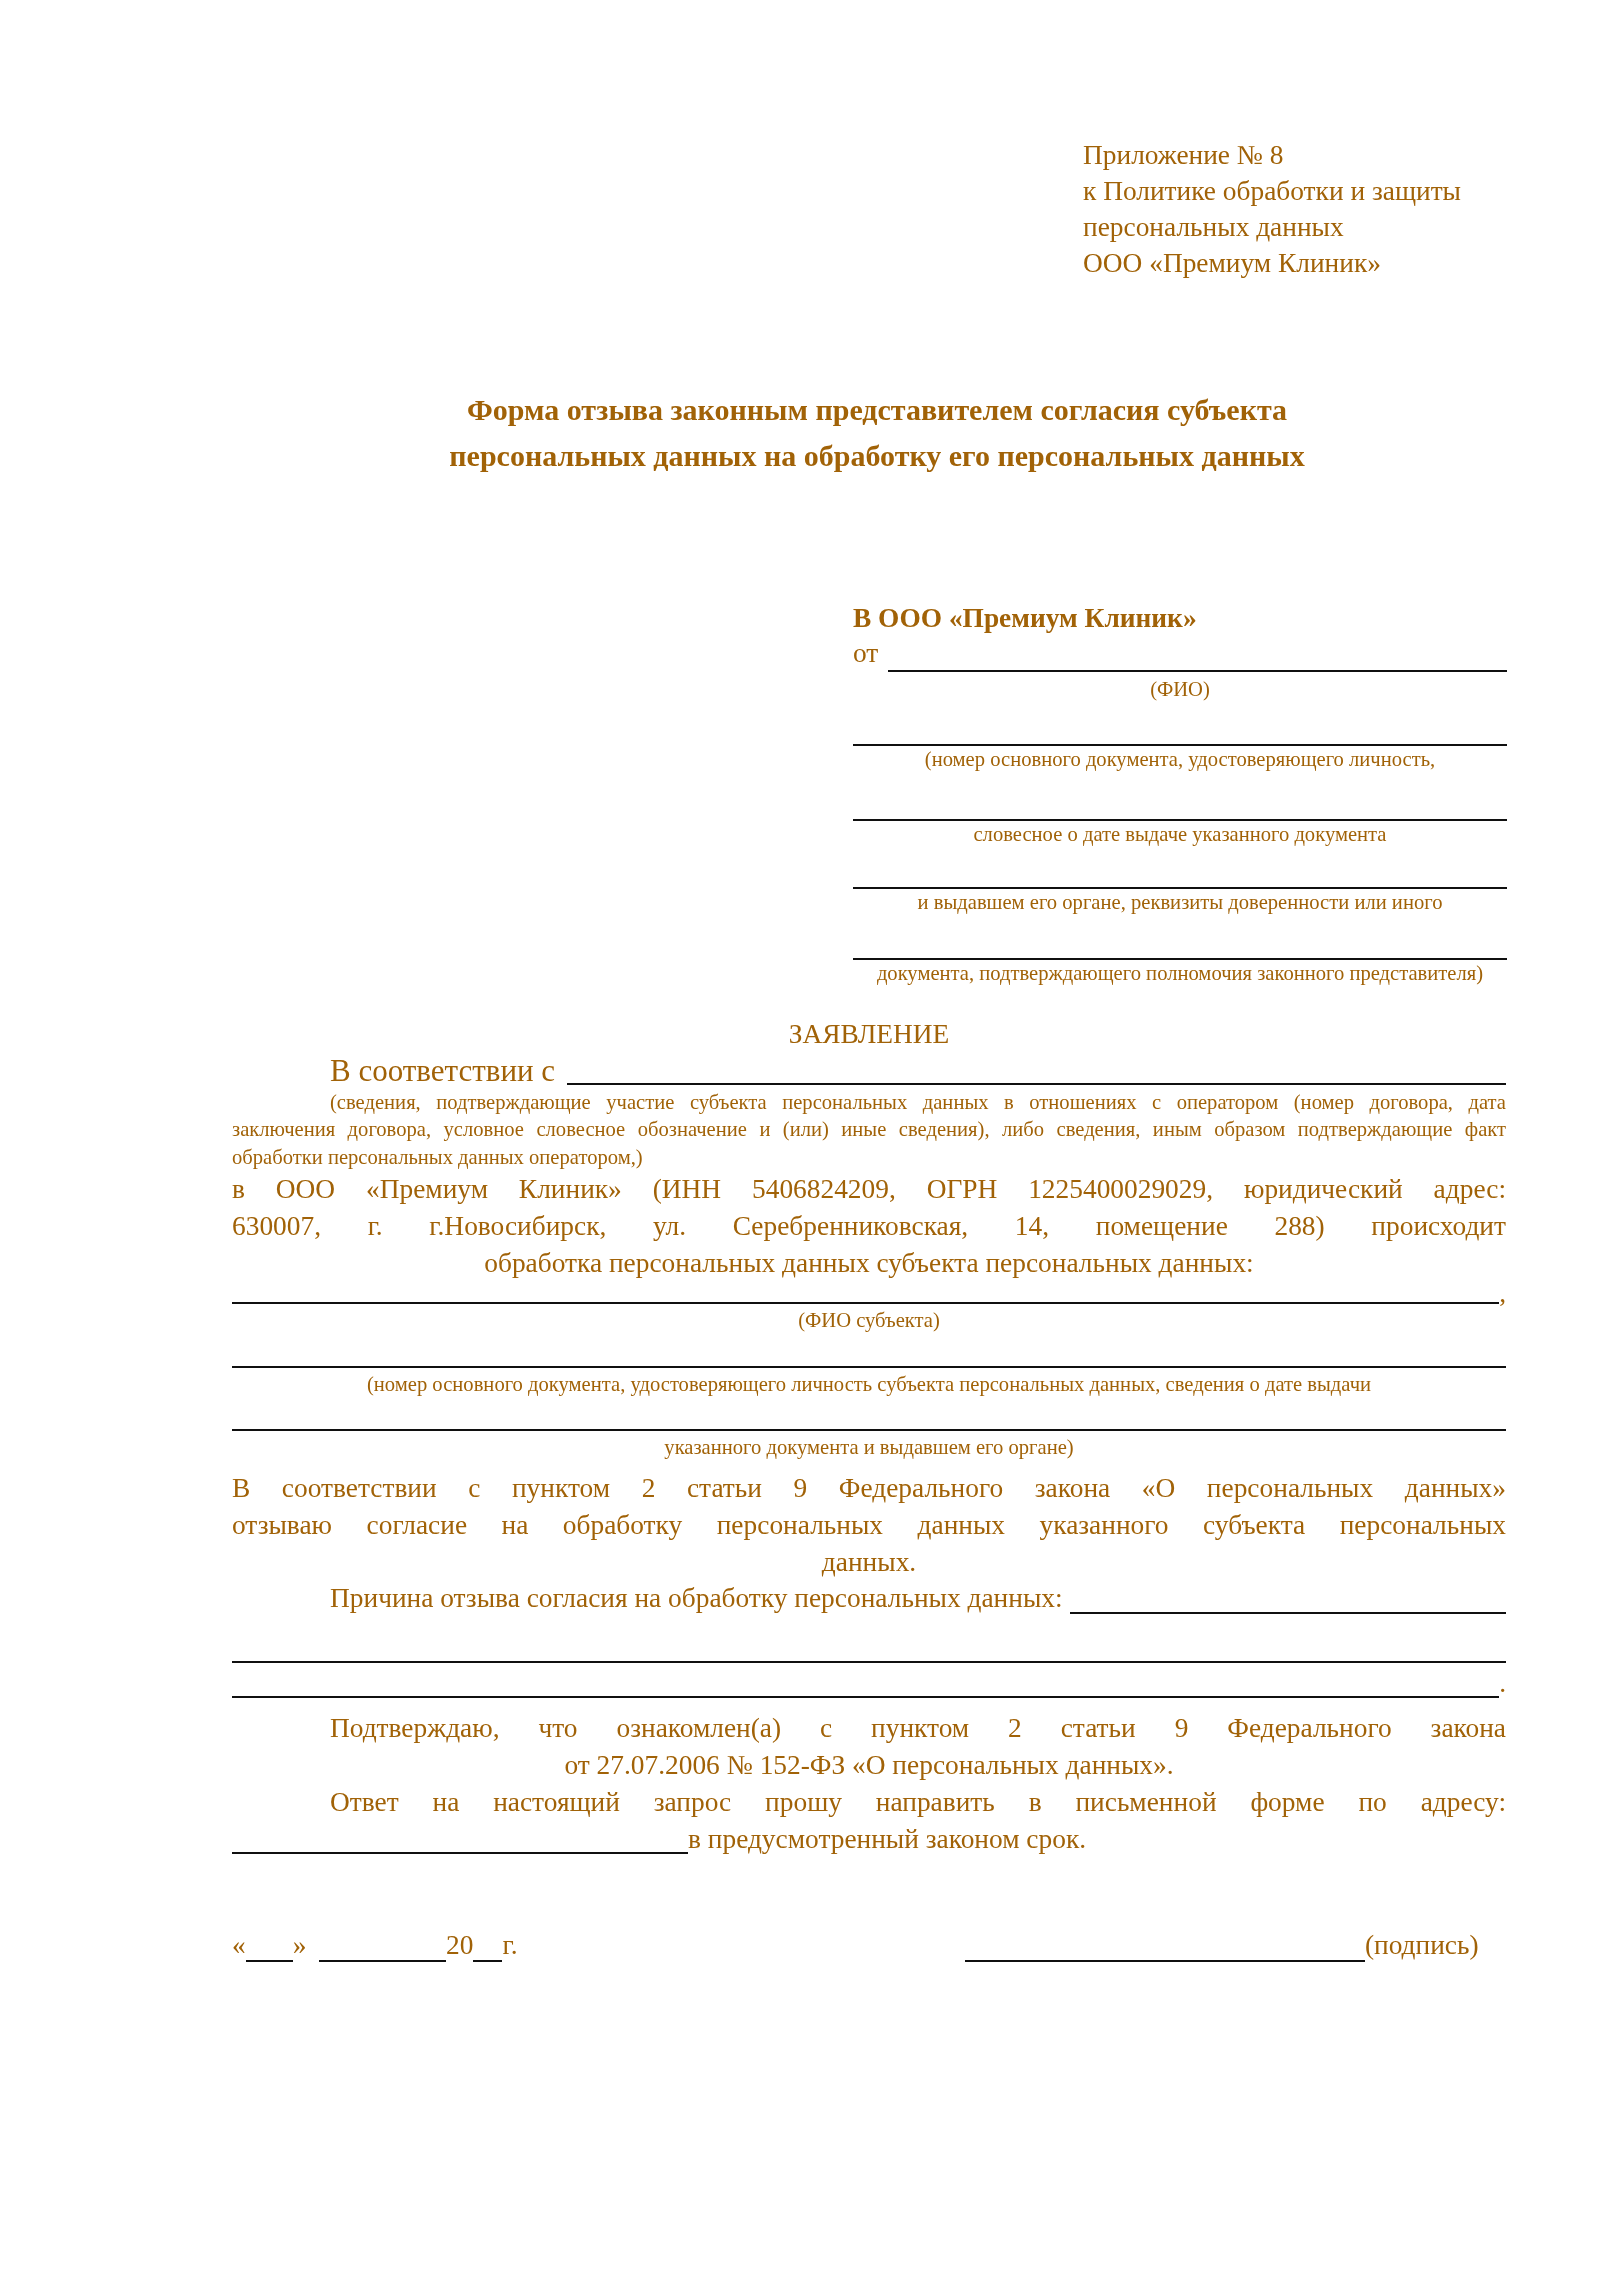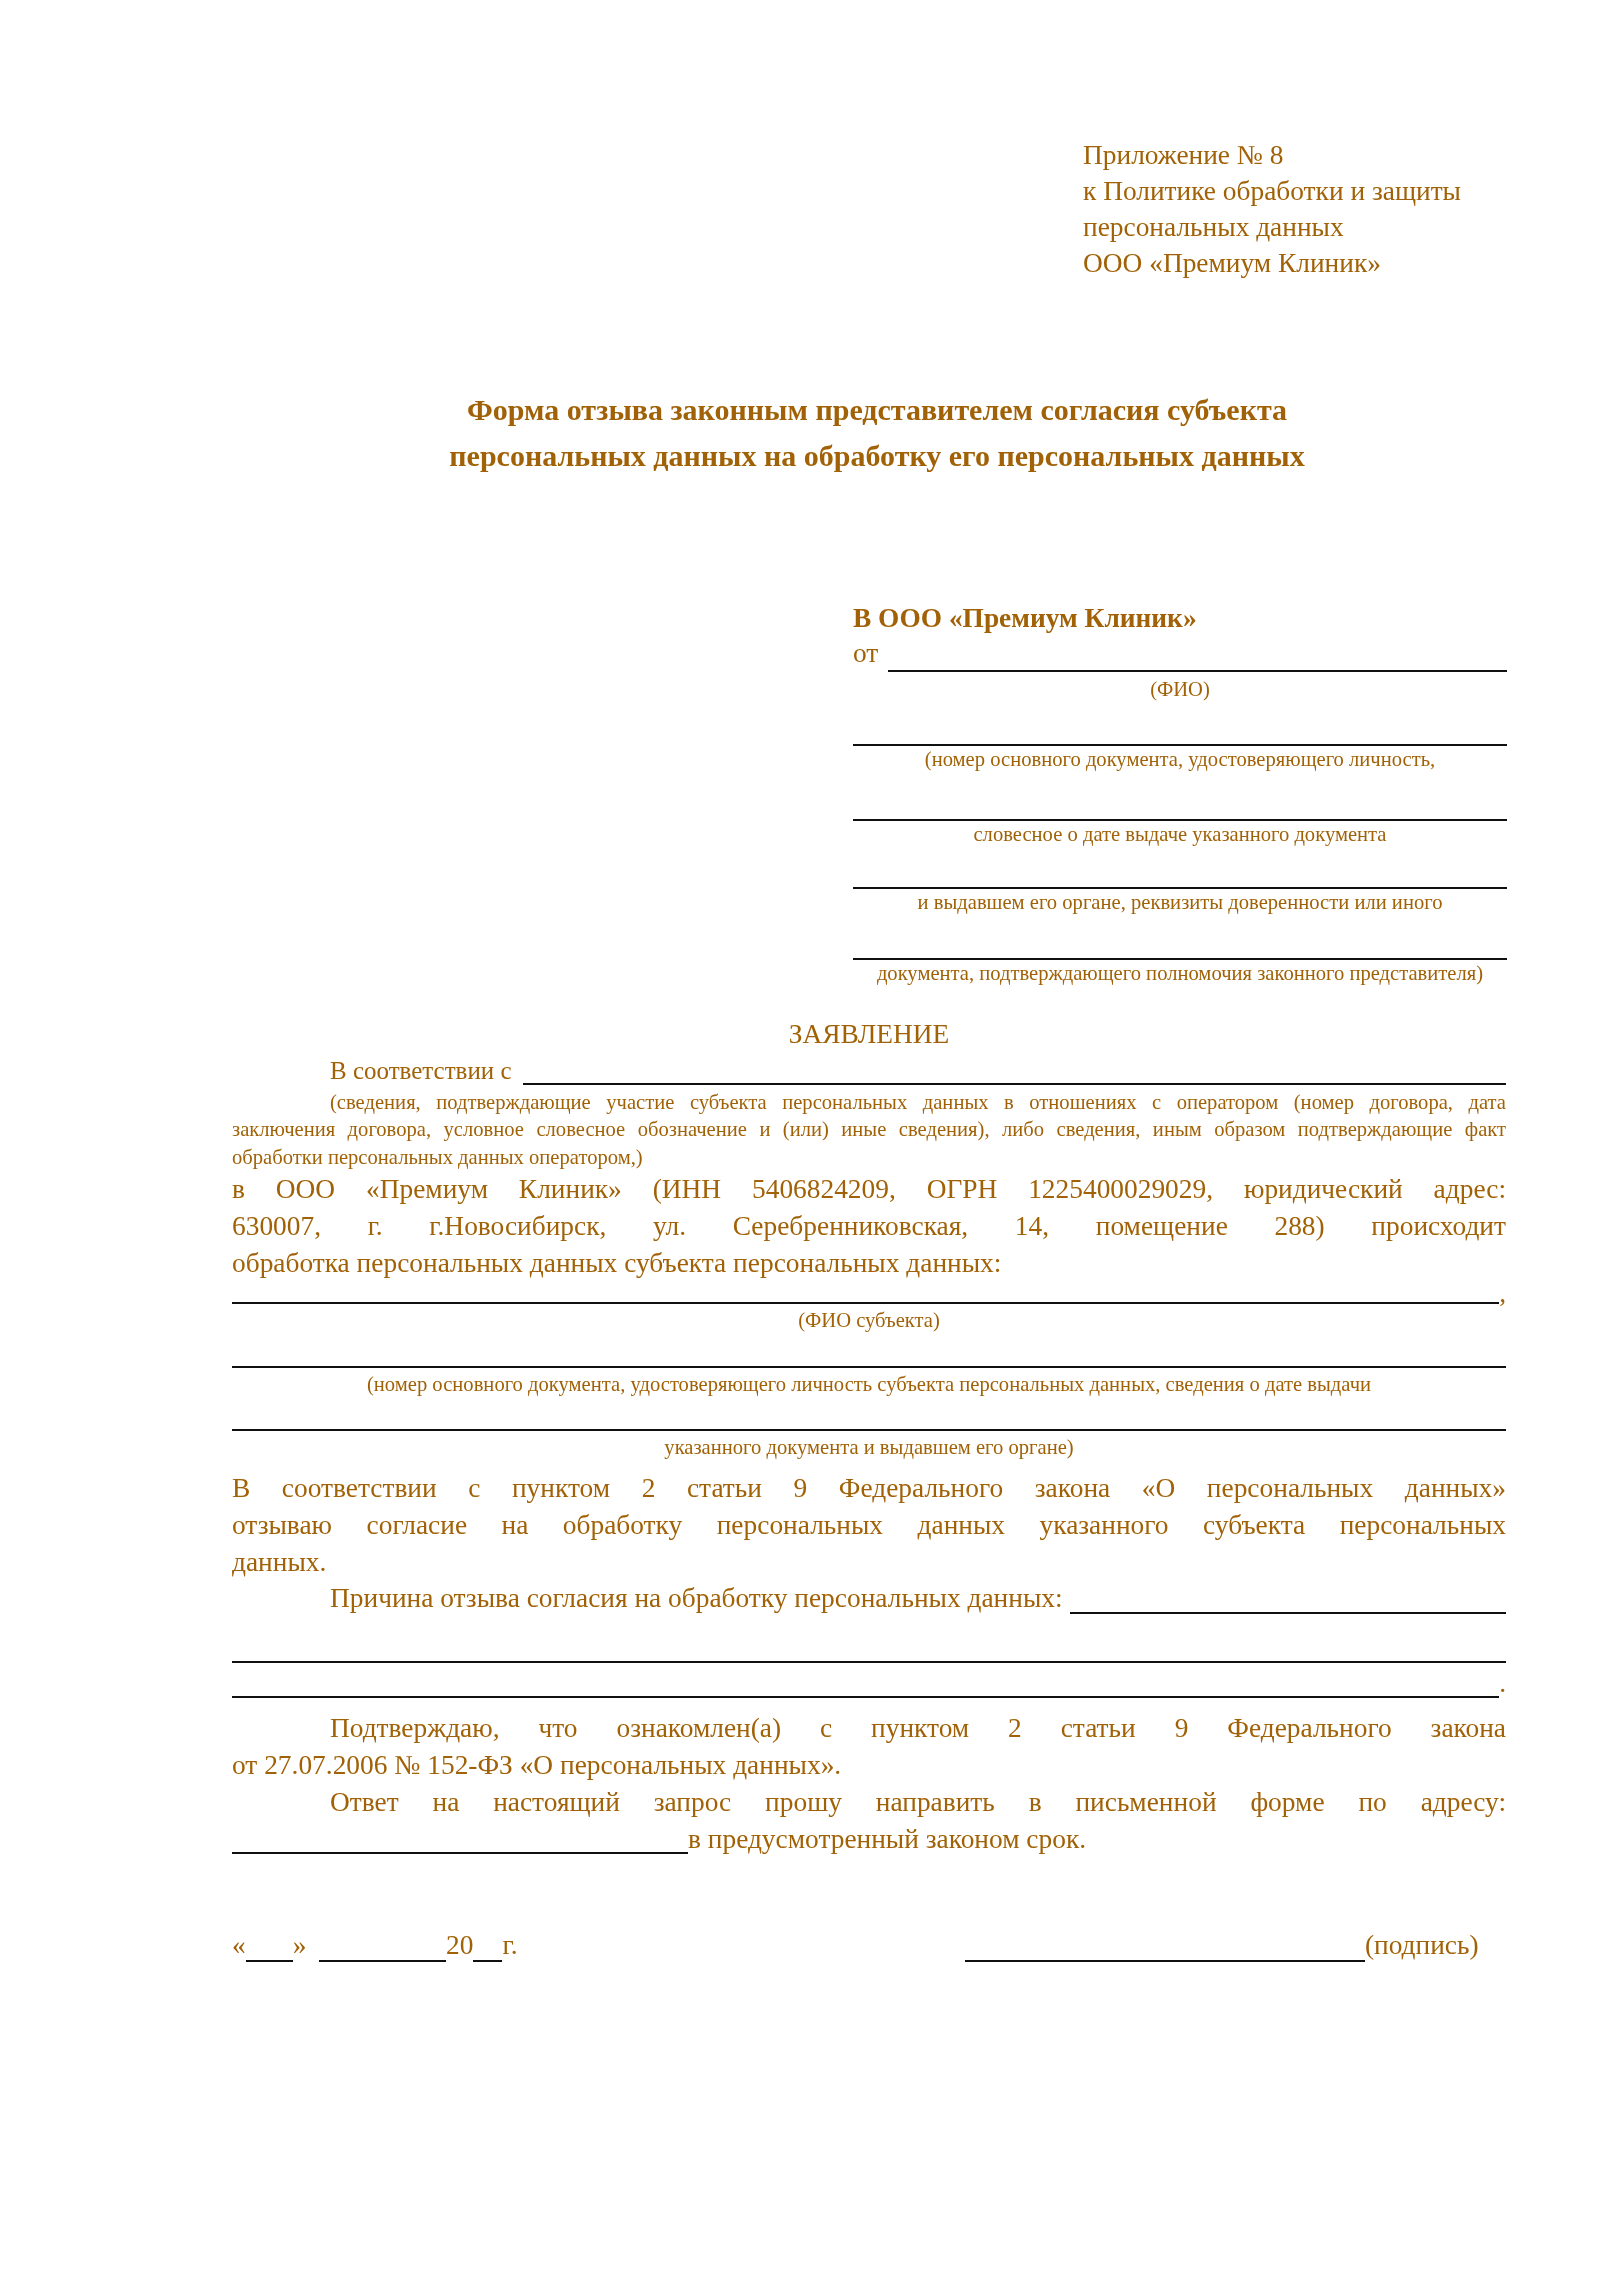--- a/index.html
+++ b/index.html
@@ -6,21 +6,21 @@
   .page{
     position:relative;
     width:1621px;height:2293px;
     background:#ffffff;
     font-family:"Liberation Serif","DejaVu Serif",serif;
     color:#a16207;
     overflow:hidden;
   }
   
   .abs{position:absolute;}
-  .body-text{font-size:27.4px;line-height:37px;}
+  .body-text{font-size:27.4px;line-height:37px;text-align:center;}
   .small-text{font-size:20.6px;line-height:27.4px;}
   .jl{text-align:justify;text-align-last:justify;}
   .indent{padding-left:98px;}
   .center{text-align:center;}
   .flexrow{display:flex;align-items:stretch;}
   .fill{flex:1 1 auto;border-bottom:2.9px solid #101010;margin-bottom:3.9px;}
   .fillw{flex:0 0 auto;border-bottom:2.9px solid #101010;margin-bottom:3.9px;}
   
   .header{left:1083px;top:137px;font-size:27.4px;line-height:36px;}
   
@@ -32,21 +32,21 @@
   .addr-from{height:39px;font-size:27.4px;line-height:33px;}
   .addr-from .lbl{padding-right:9.8px;}
   .addr-cap{font-size:20.6px;line-height:27.4px;height:27.4px;text-align:center;}
   .ln1{height:41px;border-bottom:2.9px solid #101010;}
   .ln2{height:45px;border-bottom:2.9px solid #101010;}
   .ln3{height:39px;border-bottom:2.9px solid #101010;}
   .ln4{height:41px;border-bottom:2.9px solid #101010;}
   
   .main{left:232px;top:1019px;width:1274px;}
   .zayav{height:37px;font-size:27.4px;}
-  .intro{height:33px;font-size:25px;line-height:29px;justify-content:space-between;}
+  .intro{height:33px;font-size:31px;line-height:29px;justify-content:space-between;}
   .intro .lbl{padding-right:11.8px;}
   .blank26{height:25.5px;font-size:27.4px;line-height:23.5px;}
   .blank40{height:39px;}
   .blank38{height:37px;}
   .blank36{height:35px;font-size:27.4px;line-height:33px;}
   .cap{font-size:20.6px;line-height:25.5px;height:25.5px;text-align:center;}
   .mt8{margin-top:7.8px;}  .mt10{margin-top:9.8px;}  .mt14{margin-top:13.7px;}
   .reason{height:37px;font-size:27.4px;line-height:35px;}
   .reason .lbl{padding-right:7.8px;white-space:nowrap;}
   .reply-tail-fill{width:456px;}

